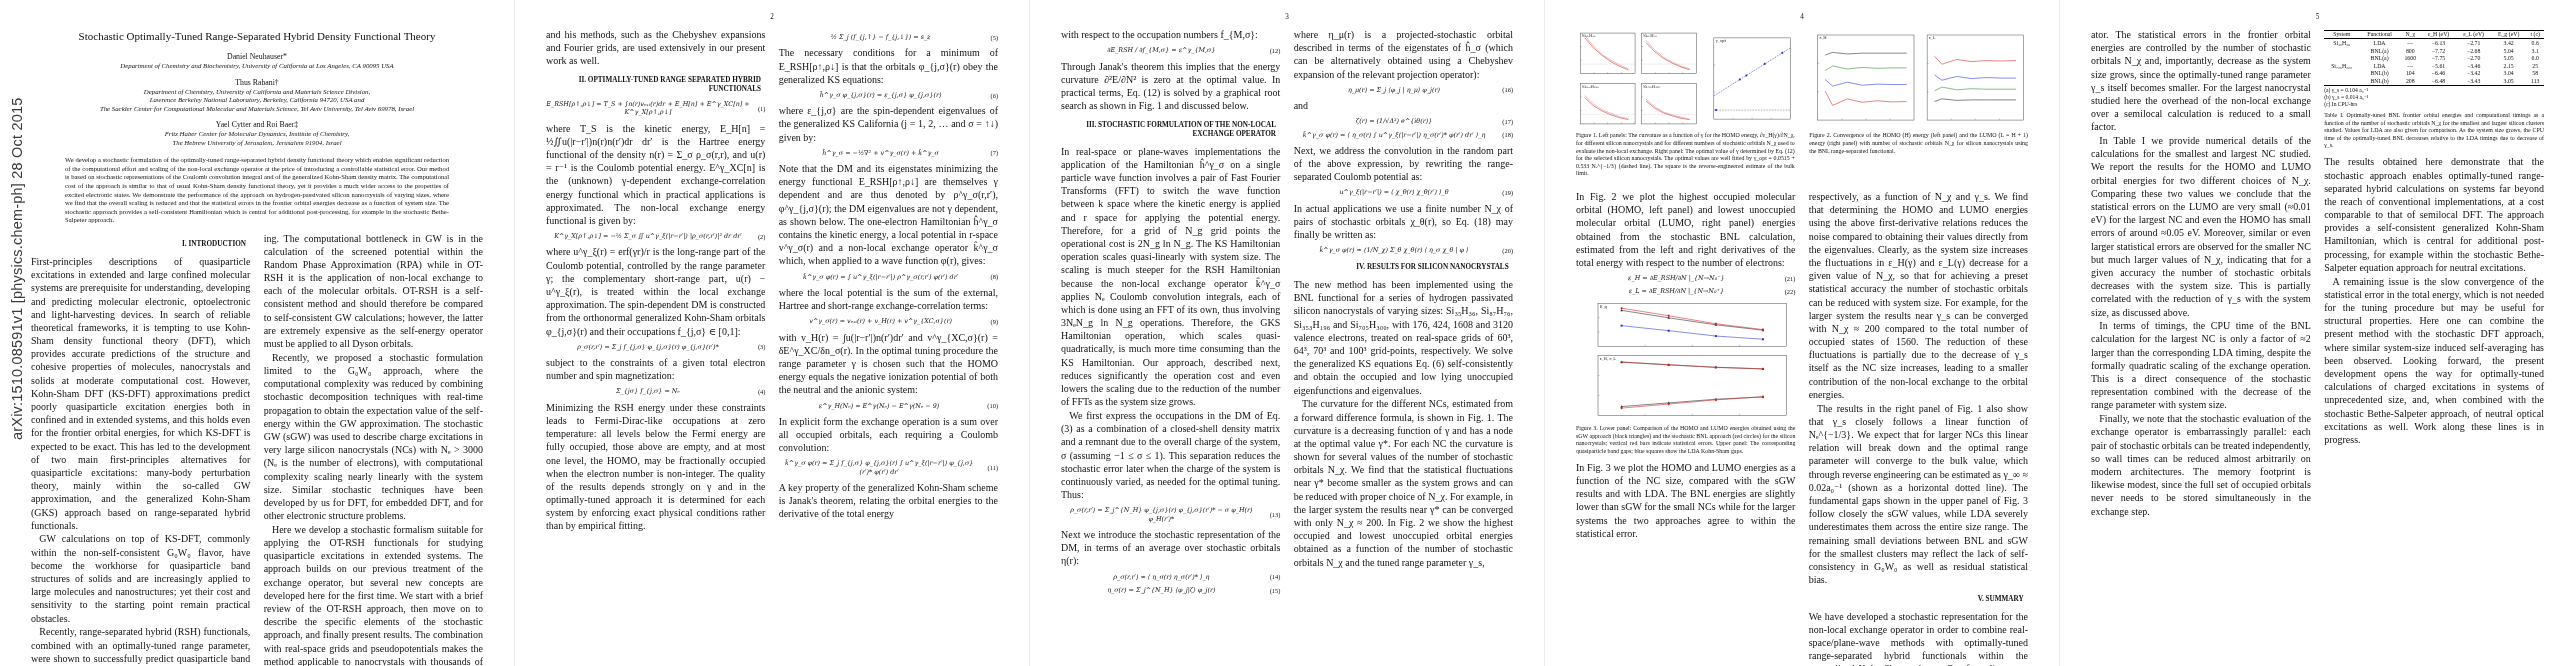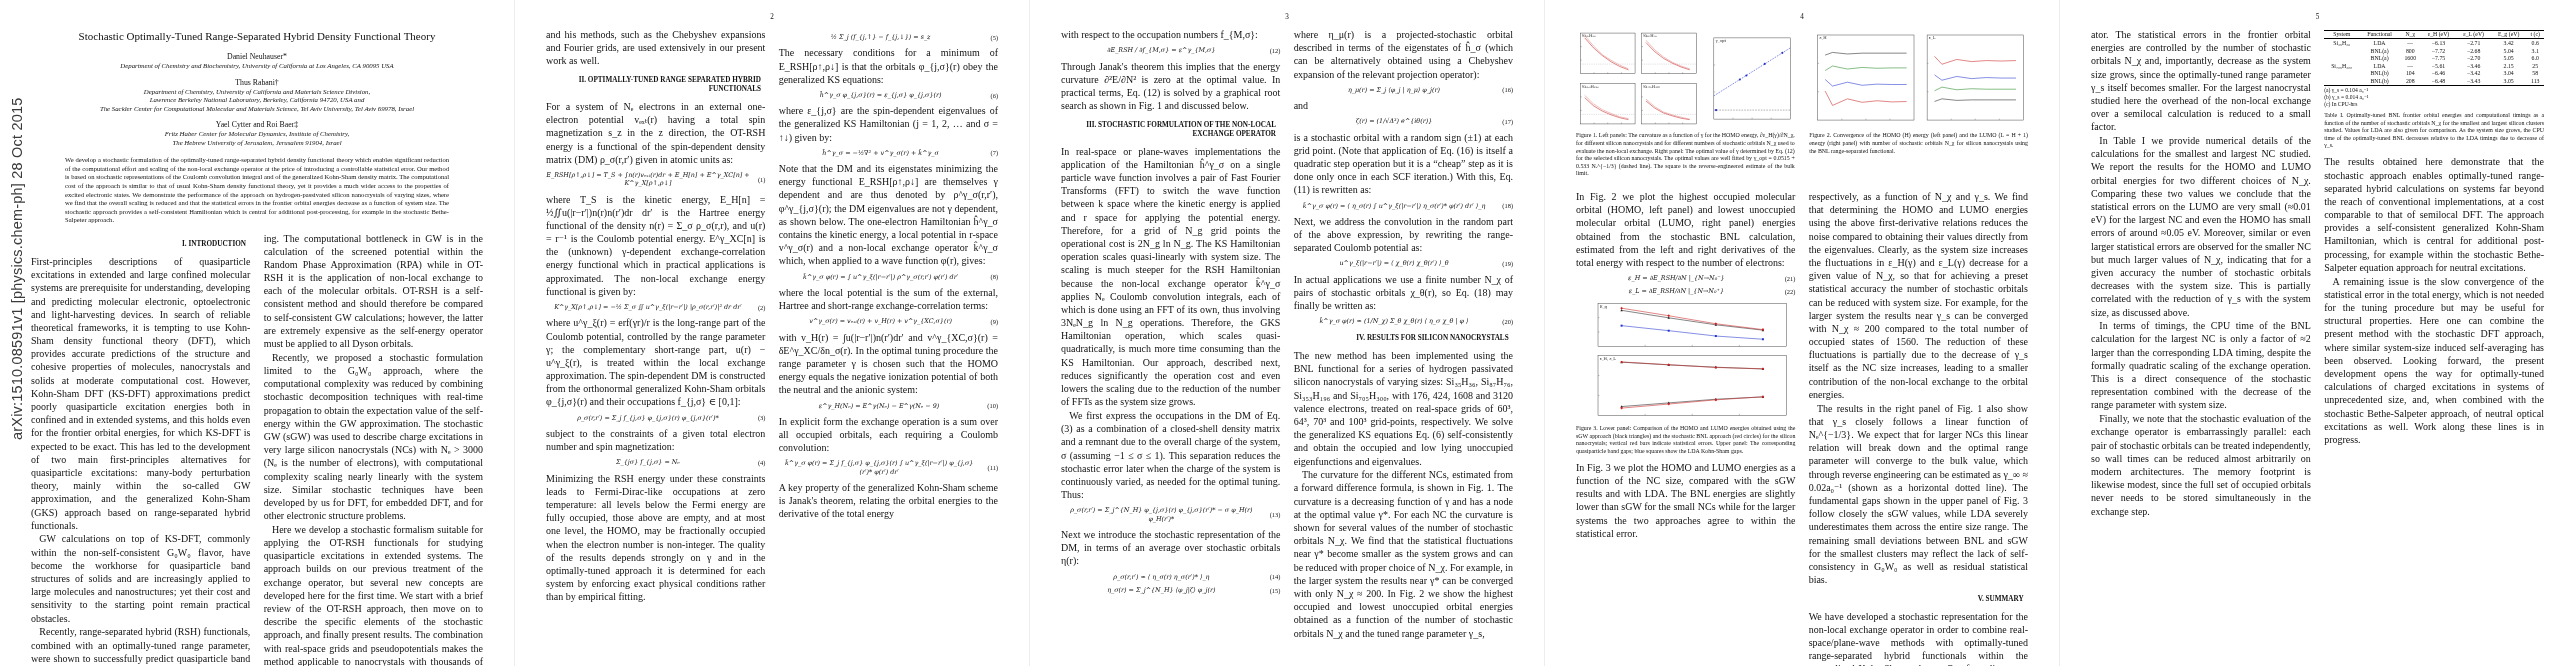--- a/index.html
+++ b/index.html
@@ -63,21 +63,20 @@
           <div class="para">We dedicate this paper to Prof. Ronnie Kosloff from the Hebrew University to acknowledge his important contributions to the field of computational/theoretical chemistry. Kosloff has been our teacher and mentor for many years</div>
         </div>
       </div>
     </div>
     <div class="page">
       <div class="pagenum">2</div>
       <div class="cols">
         <div class="col">
           <div class="para ni">and his methods, such as the Chebyshev expansions and Fourier grids, are used extensively in our present work as well.</div>
           <div class="sec">II.   OPTIMALLY-TUNED RANGE SEPARATED HYBRID FUNCTIONALS</div>
-          <div class="para ni">For a system of Nₑ electrons in an external one-electron potential vₑₓₜ(r) having a total spin magnetization s_z in the z direction, the OT-RSH energy is a functional of the spin-dependent density matrix (DM) ρ_σ(r,r′) given in atomic units as:</div>
           <div class="eq">
             <span class="eqbody">E_RSH[ρ↑,ρ↓] = T_S + ∫n(r)vₑₓₜ(r)dr + E_H[n] + E^γ_XC[n] + K^γ_X[ρ↑,ρ↓]</span>
             <span class="eqnum">(1)</span>
           </div>
           <div class="para ni">where T_S is the kinetic energy, E_H[n] = ½∬u(|r−r′|)n(r)n(r′)dr dr′ is the Hartree energy functional of the density n(r) = Σ_σ ρ_σ(r,r), and u(r) = r⁻¹ is the Coulomb potential energy. E^γ_XC[n] is the (unknown) γ-dependent exchange-correlation energy functional which in practical applications is approximated. The non-local exchange energy functional is given by:</div>
           <div class="eq">
             <span class="eqbody">K^γ_X[ρ↑,ρ↓] = −½ Σ_σ ∬ u^γ_ξ(|r−r′|) |ρ_σ(r,r′)|² dr dr′</span>
             <span class="eqnum">(2)</span>
           </div>
           <div class="para ni">where u^γ_ξ(r) = erf(γr)/r is the long-range part of the Coulomb potential, controlled by the range parameter γ; the complementary short-range part, u(r) − u^γ_ξ(r), is treated within the local exchange approximation. The spin-dependent DM is constructed from the orthonormal generalized Kohn-Sham orbitals φ_{j,σ}(r) and their occupations f_{j,σ} ∈ [0,1]:</div>
@@ -95,21 +94,21 @@
         <div class="col">
           <div class="eq">
             <span class="eqbody">½ Σ_j (f_{j,↑} − f_{j,↓}) = s_z</span>
             <span class="eqnum">(5)</span>
           </div>
           <div class="para ni">The necessary conditions for a minimum of E_RSH[ρ↑,ρ↓] is that the orbitals φ_{j,σ}(r) obey the generalized KS equations:</div>
           <div class="eq">
             <span class="eqbody">ĥ^γ_σ φ_{j,σ}(r) = ε_{j,σ} φ_{j,σ}(r)</span>
             <span class="eqnum">(6)</span>
           </div>
-          <div class="para ni">where ε_{j,σ} are the spin-dependent eigenvalues of the generalized KS Hamiltonian (j = 1, 2, … and σ = ↑↓) given by:</div>
+          <div class="para ni">where ε_{j,σ} are the spin-dependent eigenvalues of the generalized KS California (j = 1, 2, … and σ = ↑↓) given by:</div>
           <div class="eq">
             <span class="eqbody">ĥ^γ_σ = −½∇² + v^γ_σ(r) + k̂^γ_σ</span>
             <span class="eqnum">(7)</span>
           </div>
           <div class="para ni">Note that the DM and its eigenstates minimizing the energy functional E_RSH[ρ↑,ρ↓] are themselves γ dependent and are thus denoted by ρ^γ_σ(r,r′), φ^γ_{j,σ}(r); the DM eigenvalues are not γ dependent, as shown below. The one-electron Hamiltonian ĥ^γ_σ contains the kinetic energy, a local potential in r-space v^γ_σ(r) and a non-local exch­ange operator k̂^γ_σ which, when applied to a wave function φ(r), gives:</div>
           <div class="eq">
             <span class="eqbody">k̂^γ_σ φ(r) = ∫ u^γ_ξ(|r−r′|) ρ^γ_σ(r,r′) φ(r′) dr′</span>
             <span class="eqnum">(8)</span>
           </div>
           <div class="para ni">where the local potential is the sum of the external, Hartree and short-range exchange-correlation terms:</div>
@@ -162,21 +161,20 @@
           <div class="para ni">where η_μ(r) is a projected-stochastic orbital described in terms of the eigenstates of ĥ_σ (which can be alternatively obtained using a Chebyshev expansion of the relevant projection operator):</div>
           <div class="eq">
             <span class="eqbody">η_μ(r) = Σ_j ⟨φ_j | η_μ⟩ φ_j(r)</span>
             <span class="eqnum">(16)</span>
           </div>
           <div class="para ni">and</div>
           <div class="eq">
             <span class="eqbody">ζ(r) = (1/√Δ³) e^{iθ(r)}</span>
             <span class="eqnum">(17)</span>
           </div>
-          <div class="para ni">is a stochastic orbital with a random sign (±1) at each grid point. (Note that application of Eq. (16) is itself a quadratic step operation but it is a “cheap” step as it is done only once in each SCF iteration.) With this, Eq. (11) is rewritten as:</div>
           <div class="eq">
             <span class="eqbody">k̂^γ_σ φ(r) = ⟨ η_σ(r) ∫ u^γ_ξ(|r−r′|) η_σ(r′)* φ(r′) dr′ ⟩_η</span>
             <span class="eqnum">(18)</span>
           </div>
           <div class="para ni">Next, we address the convolution in the random part of the above expression, by rewriting the range-separated Coulomb potential as:</div>
           <div class="eq">
             <span class="eqbody">u^γ_ξ(|r−r′|) = ⟨ χ_θ(r) χ_θ(r′) ⟩_θ</span>
             <span class="eqnum">(19)</span>
           </div>
           <div class="para ni">In actual applications we use a finite number N_χ of pairs of stochastic orbitals χ_θ(r), so Eq. (18) may finally be written as:</div>

